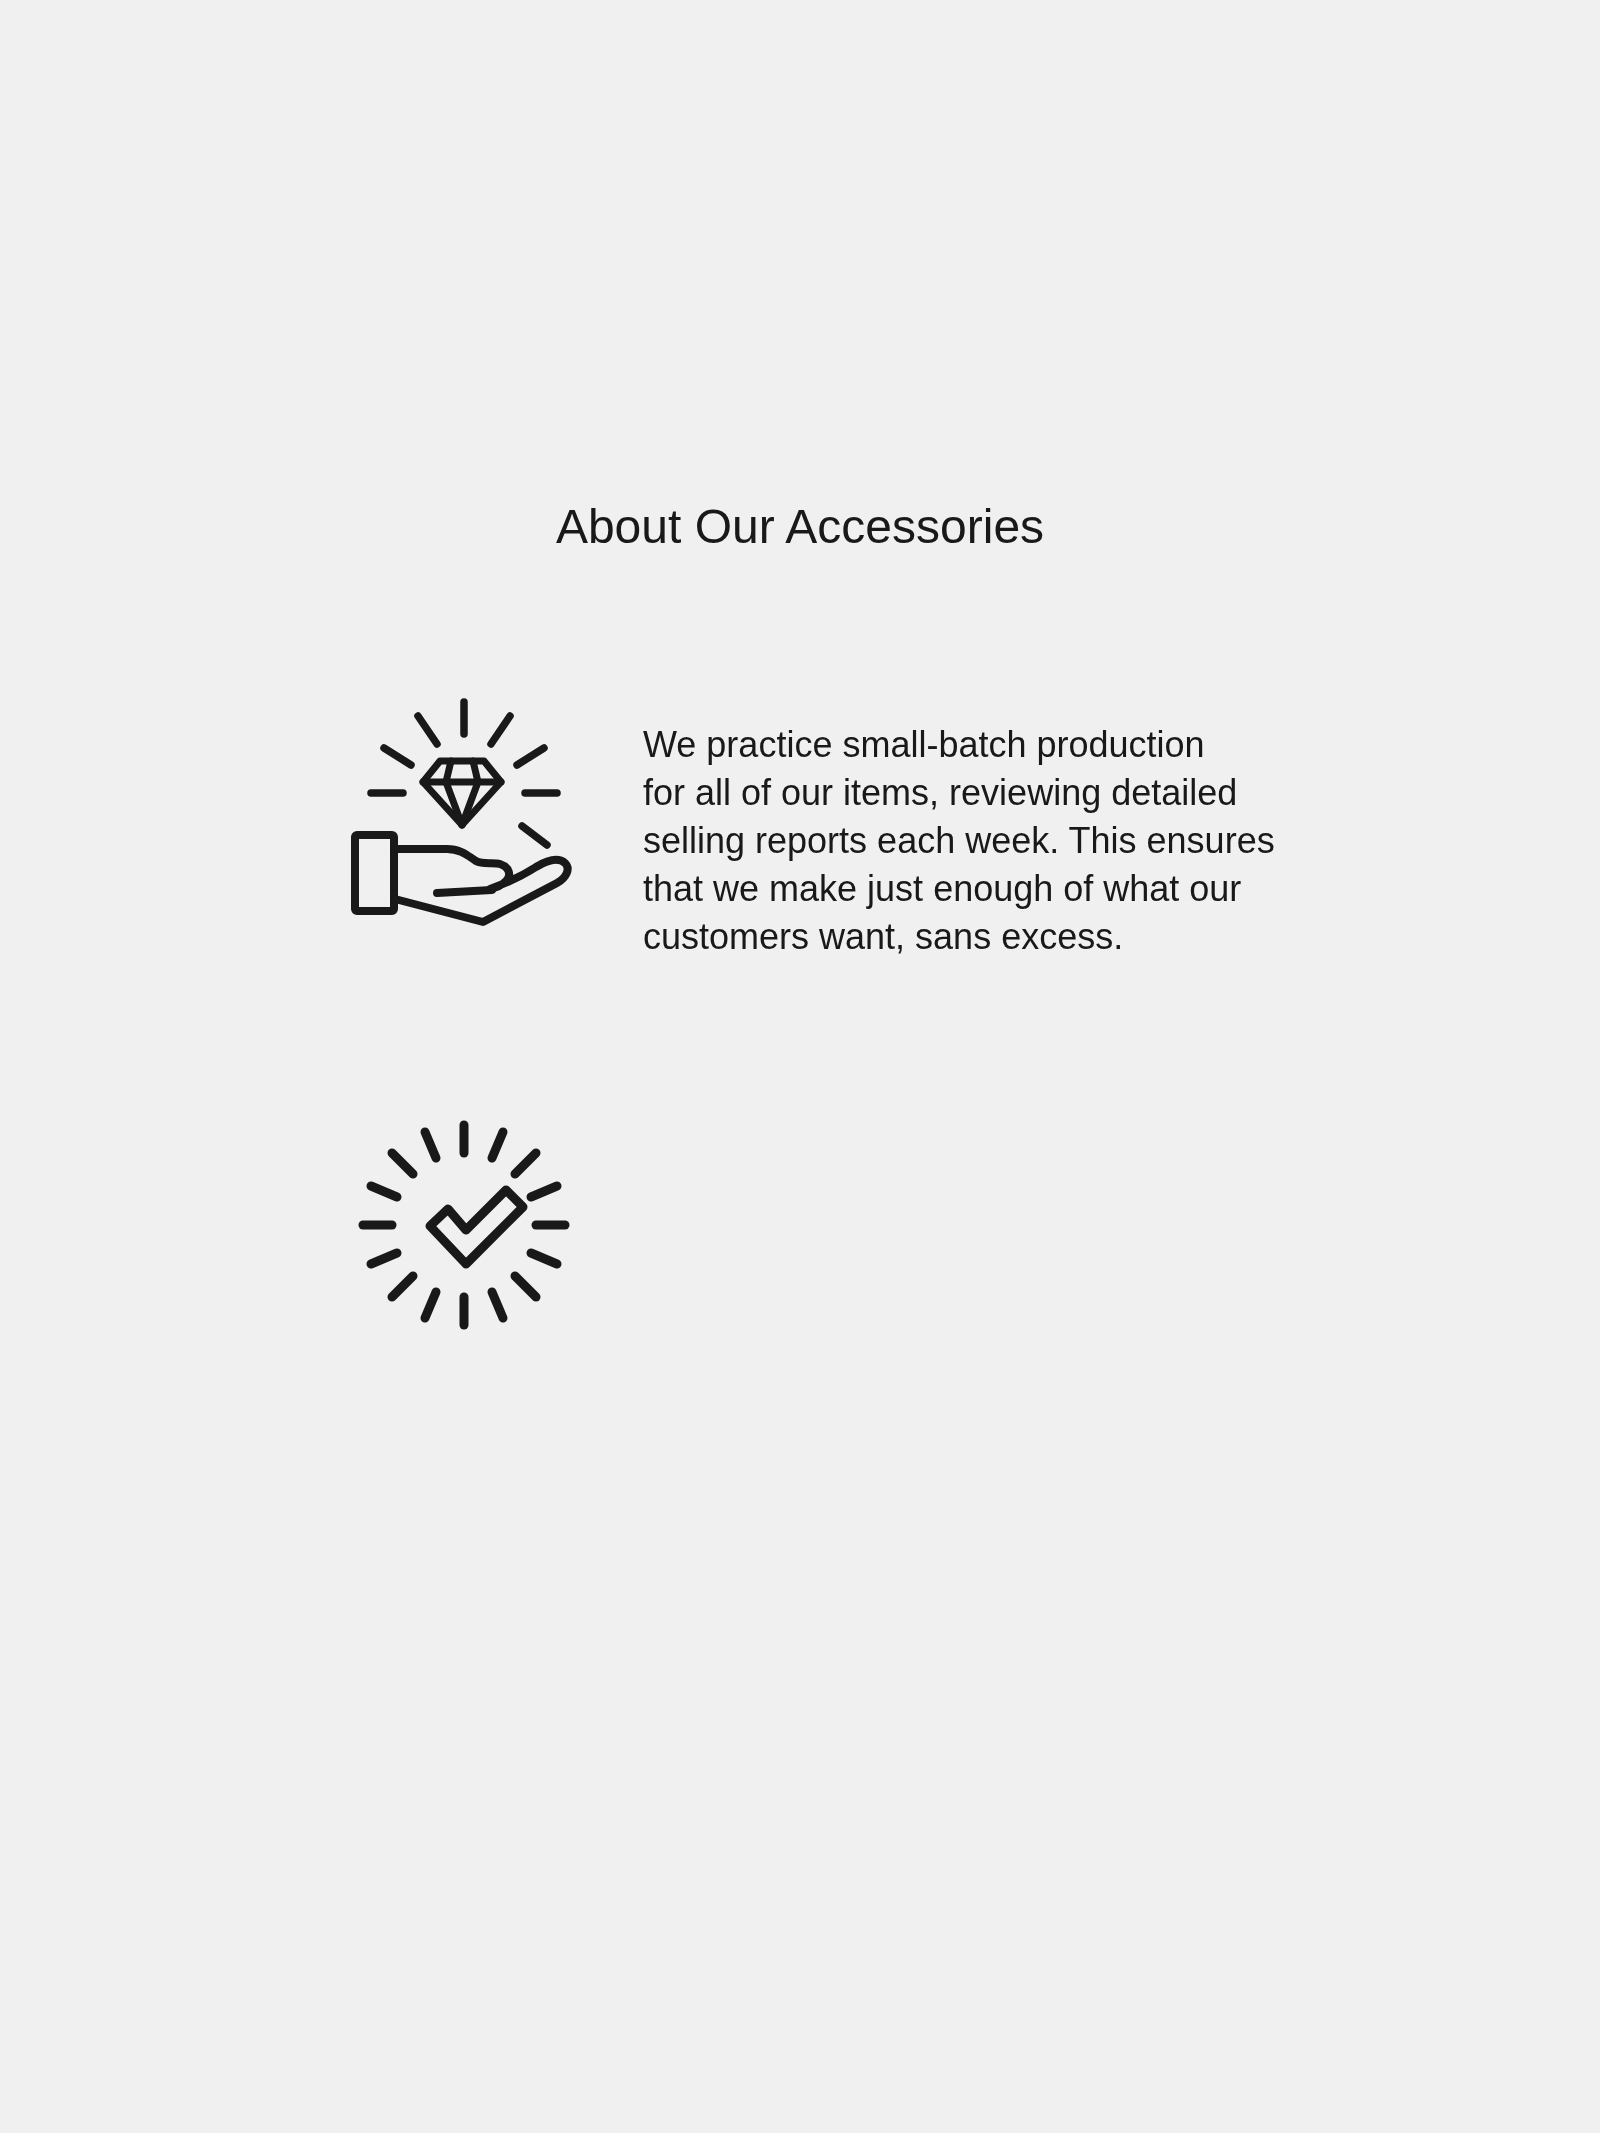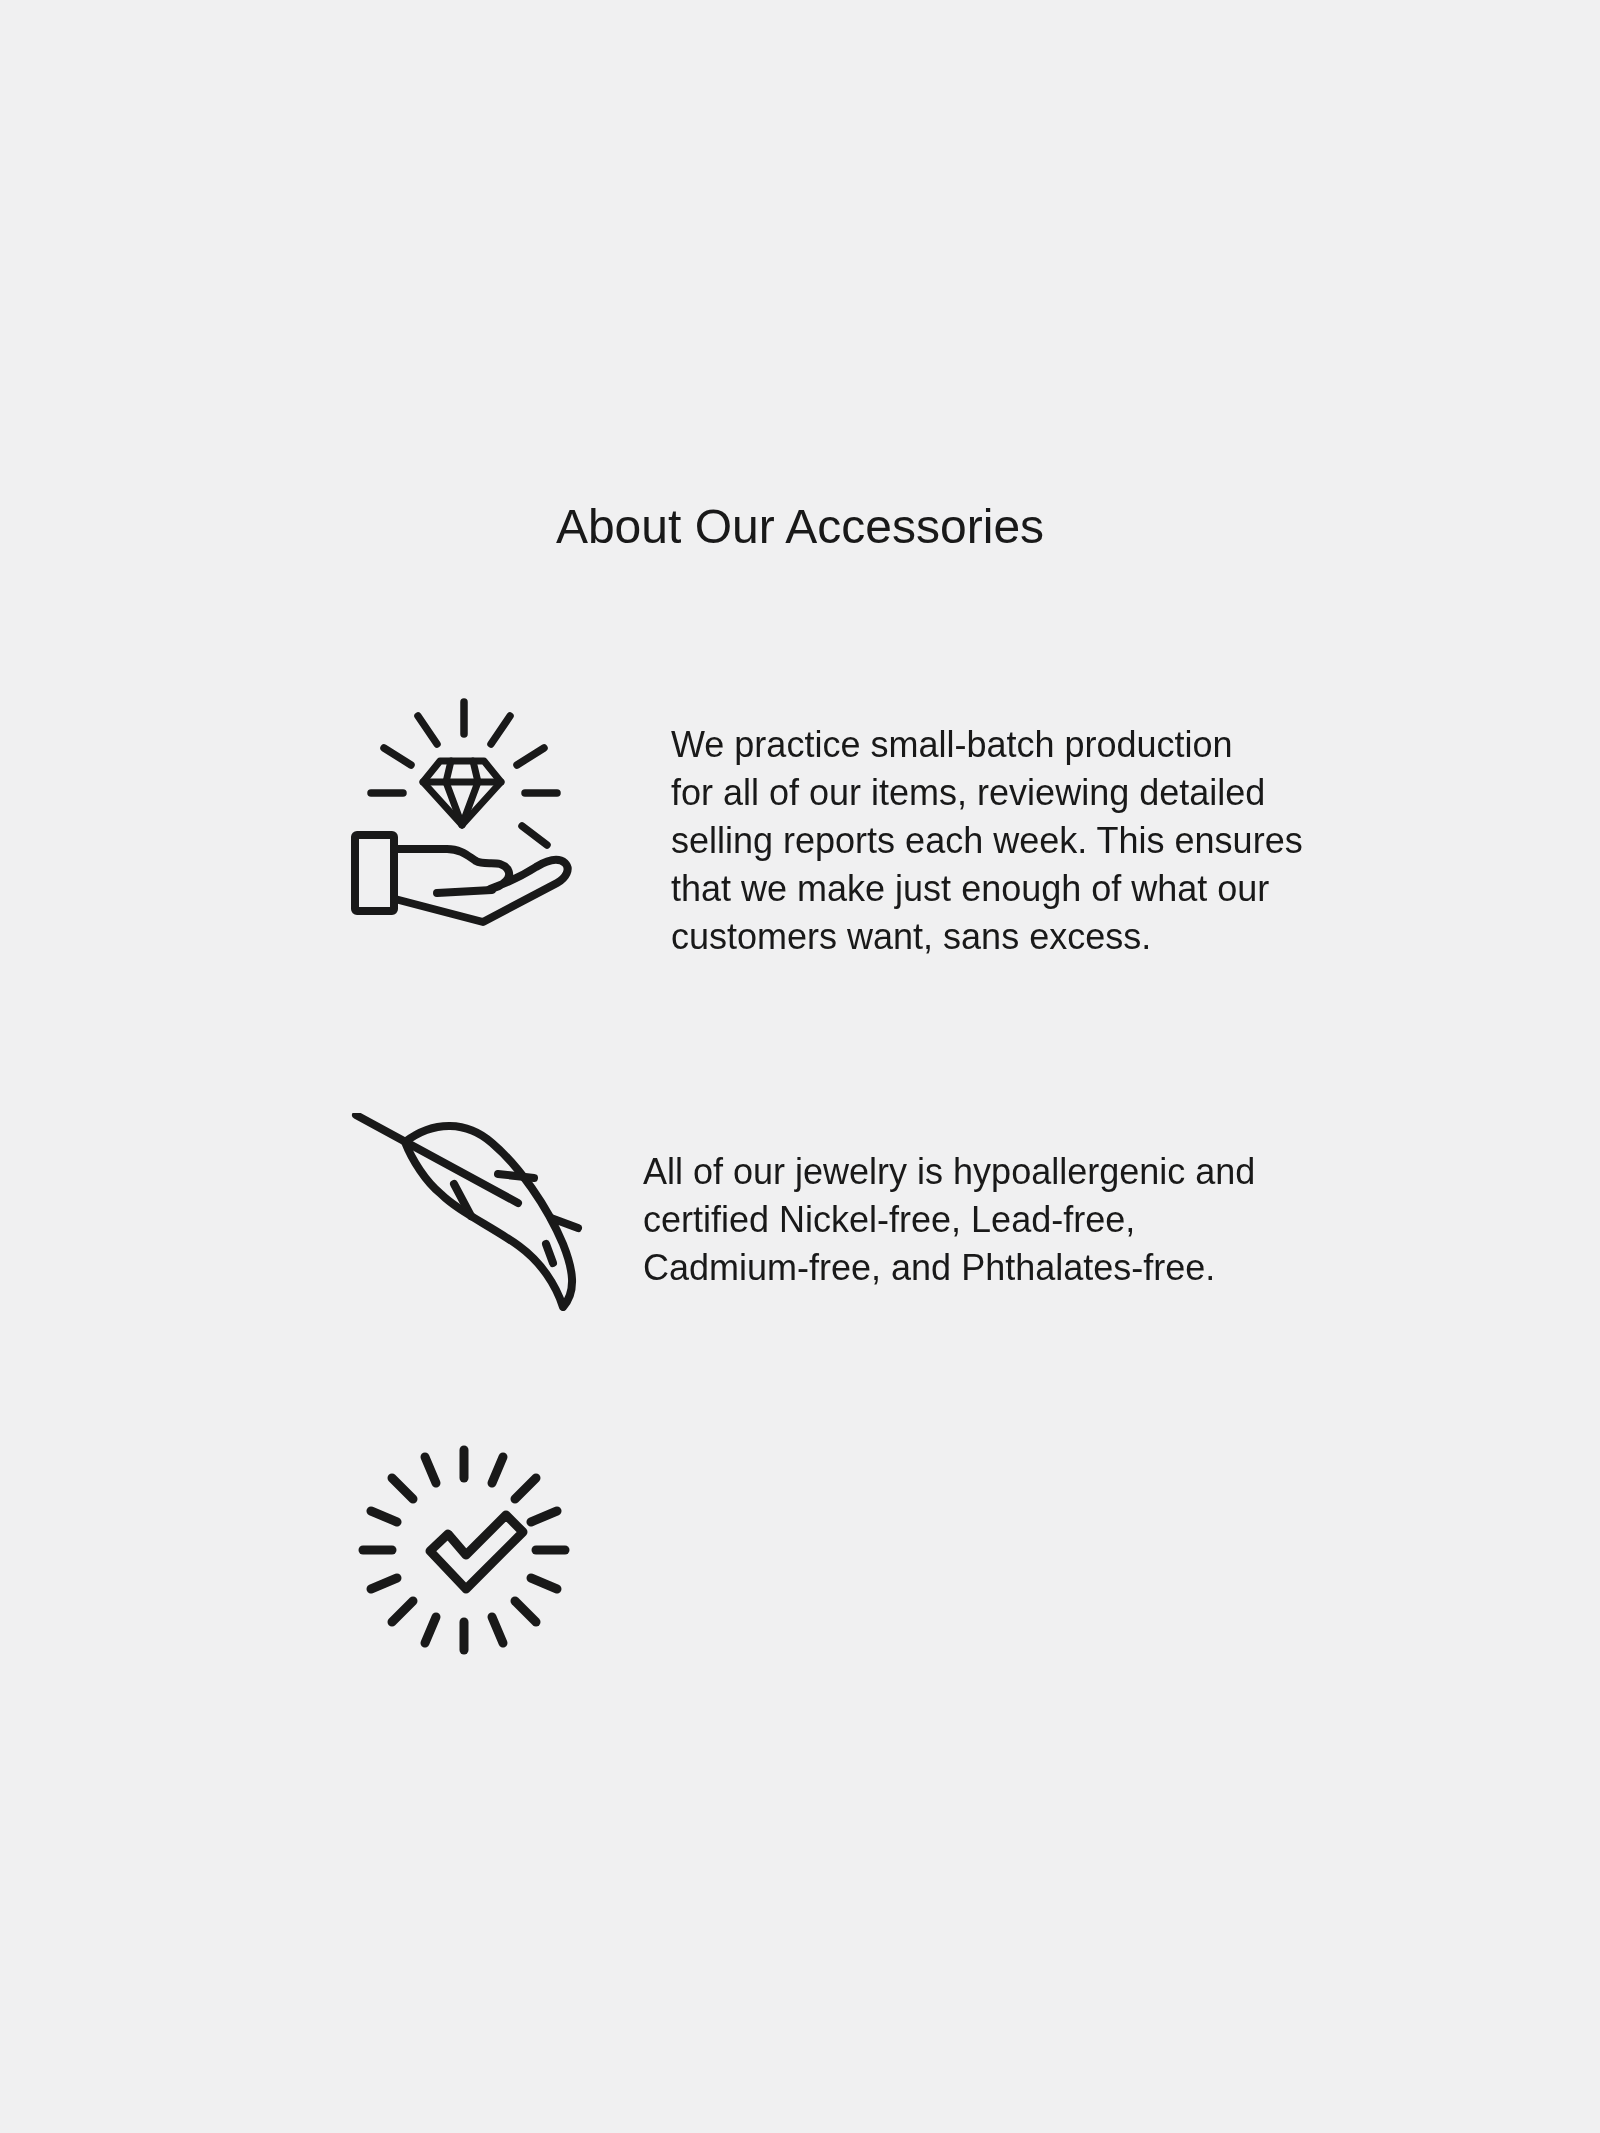--- a/index.html
+++ b/index.html
@@ -16,21 +16,21 @@
     margin:0;
     font-size:48px;
     font-weight:400;
     line-height:72px;
     text-align:center;
     letter-spacing:0;
     color:var(--ink);
   }
   .rows { width:900px; margin:135px auto 0 auto; }
   .row { display:flex; align-items:flex-start; }
-  .row-1 { margin-bottom:152px;gap:28px; }
+  .row-1 { margin-bottom:152px; }
   .row-2 { margin-bottom:127px; }
   .icon-box { width:233px; flex:none; }
   .icon-box svg { display:block; color:var(--ink); }
   .item-text {
     margin:0 0 0 60px;
     font-size:36px;
     line-height:48px;
     white-space:pre;
     color:var(--ink);
   }
@@ -74,37 +74,20 @@
           </g>
         </svg>
       </div>
       <p class="item-text">We practice small-batch production
 for all of our items, reviewing detailed
 selling reports each week. This ensures
 that we make just enough of what our
 customers want, sans excess.</p>
     </div>
 
-    <div class="row row-2">
-      <div class="icon-box">
-        <svg width="233" height="198" viewBox="0 0 233 198" fill="none" stroke="currentColor" stroke-linecap="round" stroke-linejoin="round">
-          <g stroke-width="8">
-            <path d="M6,2 L168,90"></path>
-            <path d="M55,29 C84,7 117,8 142,30 C169,53 197,93 213,131 C223,156 227,178 213,194 C206,172 191,149 169,133 C141,113 109,99 91,81 C76,69 62,47 55,29 Z"></path>
-            <path d="M148,61 L184,65"></path>
-            <path d="M104,71 L121,103"></path>
-            <path d="M201,105 L228,115"></path>
-            <path d="M196,131 L203,150"></path>
-          </g>
-        </svg>
-      </div>
-      <p class="item-text">All of our jewelry is hypoallergenic and
-certified Nickel-free, Lead-free,
-Cadmium-free, and Phthalates-free.</p>
-    </div>
 
     <div class="row row-3">
       <div class="icon-box">
         <svg width="228" height="225" viewBox="0 0 228 225" fill="none" stroke="currentColor" stroke-linecap="round" stroke-linejoin="round">
           <g stroke-width="9">
             <line x1="114" y1="40" x2="114" y2="12"></line>
             <line x1="142" y1="45" x2="153" y2="19"></line>
             <line x1="165" y1="61" x2="186" y2="40"></line>
             <line x1="181" y1="84" x2="207" y2="73"></line>
             <line x1="186" y1="112" x2="215" y2="112"></line>

